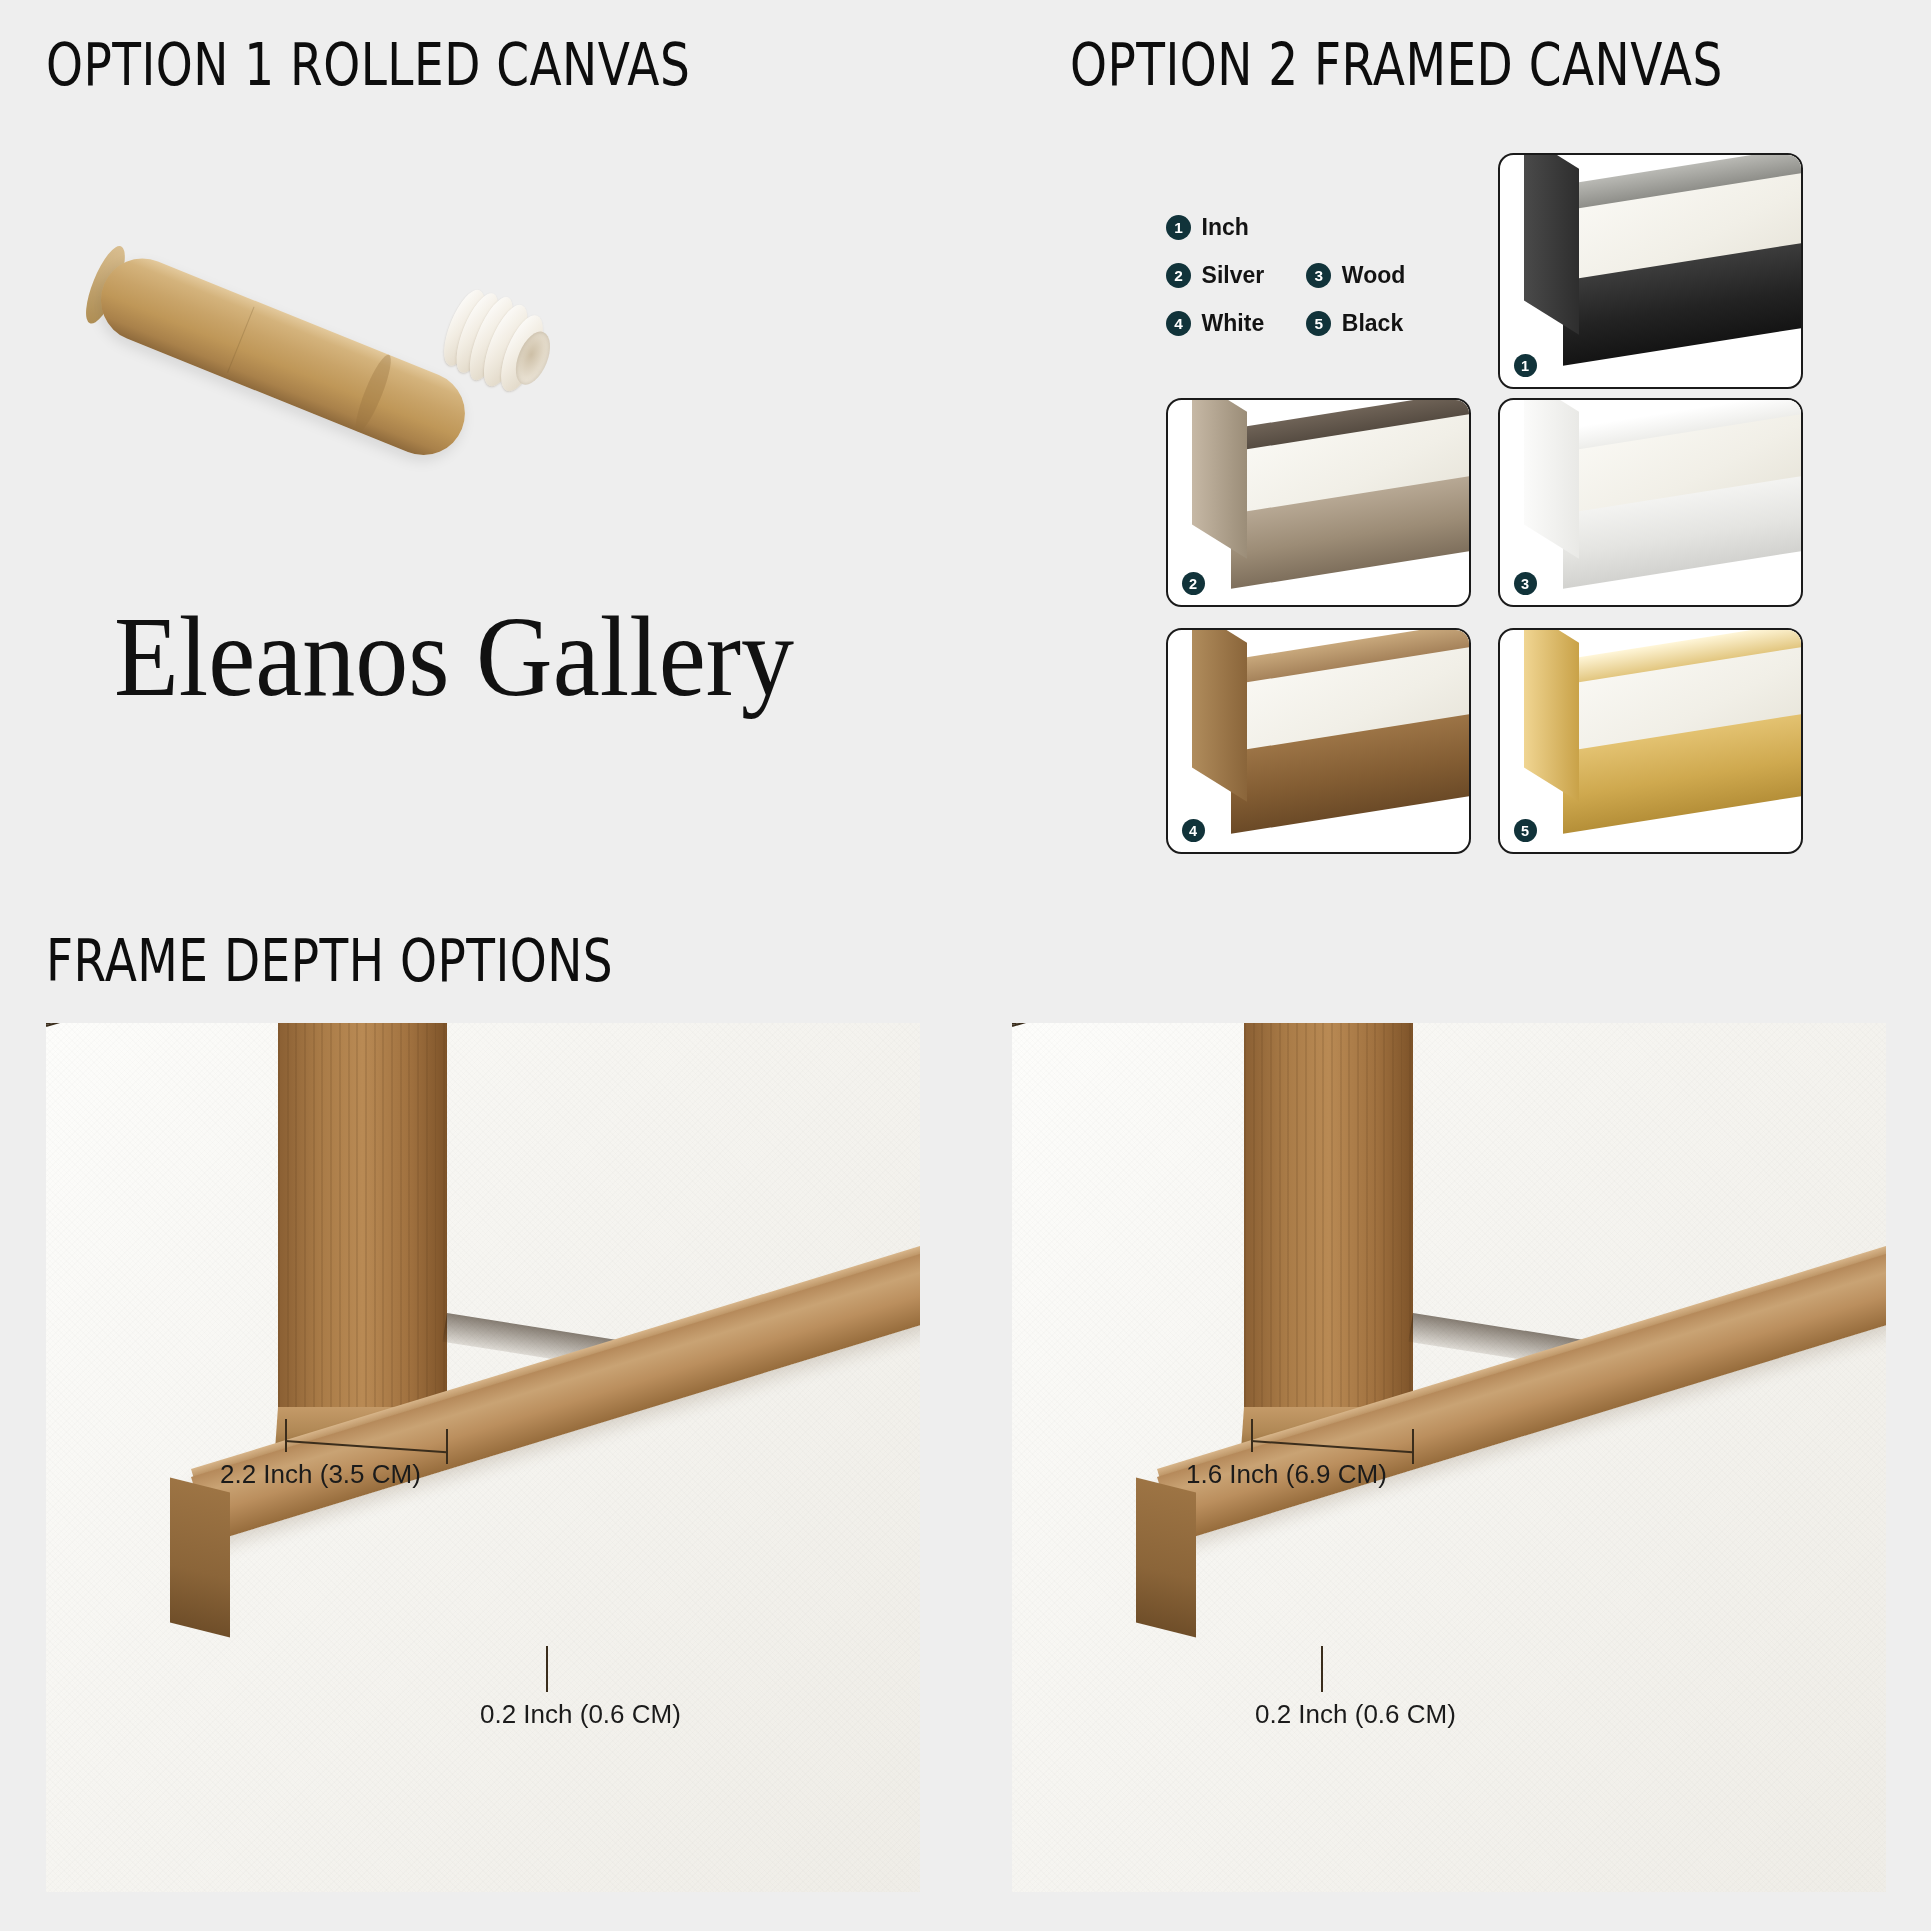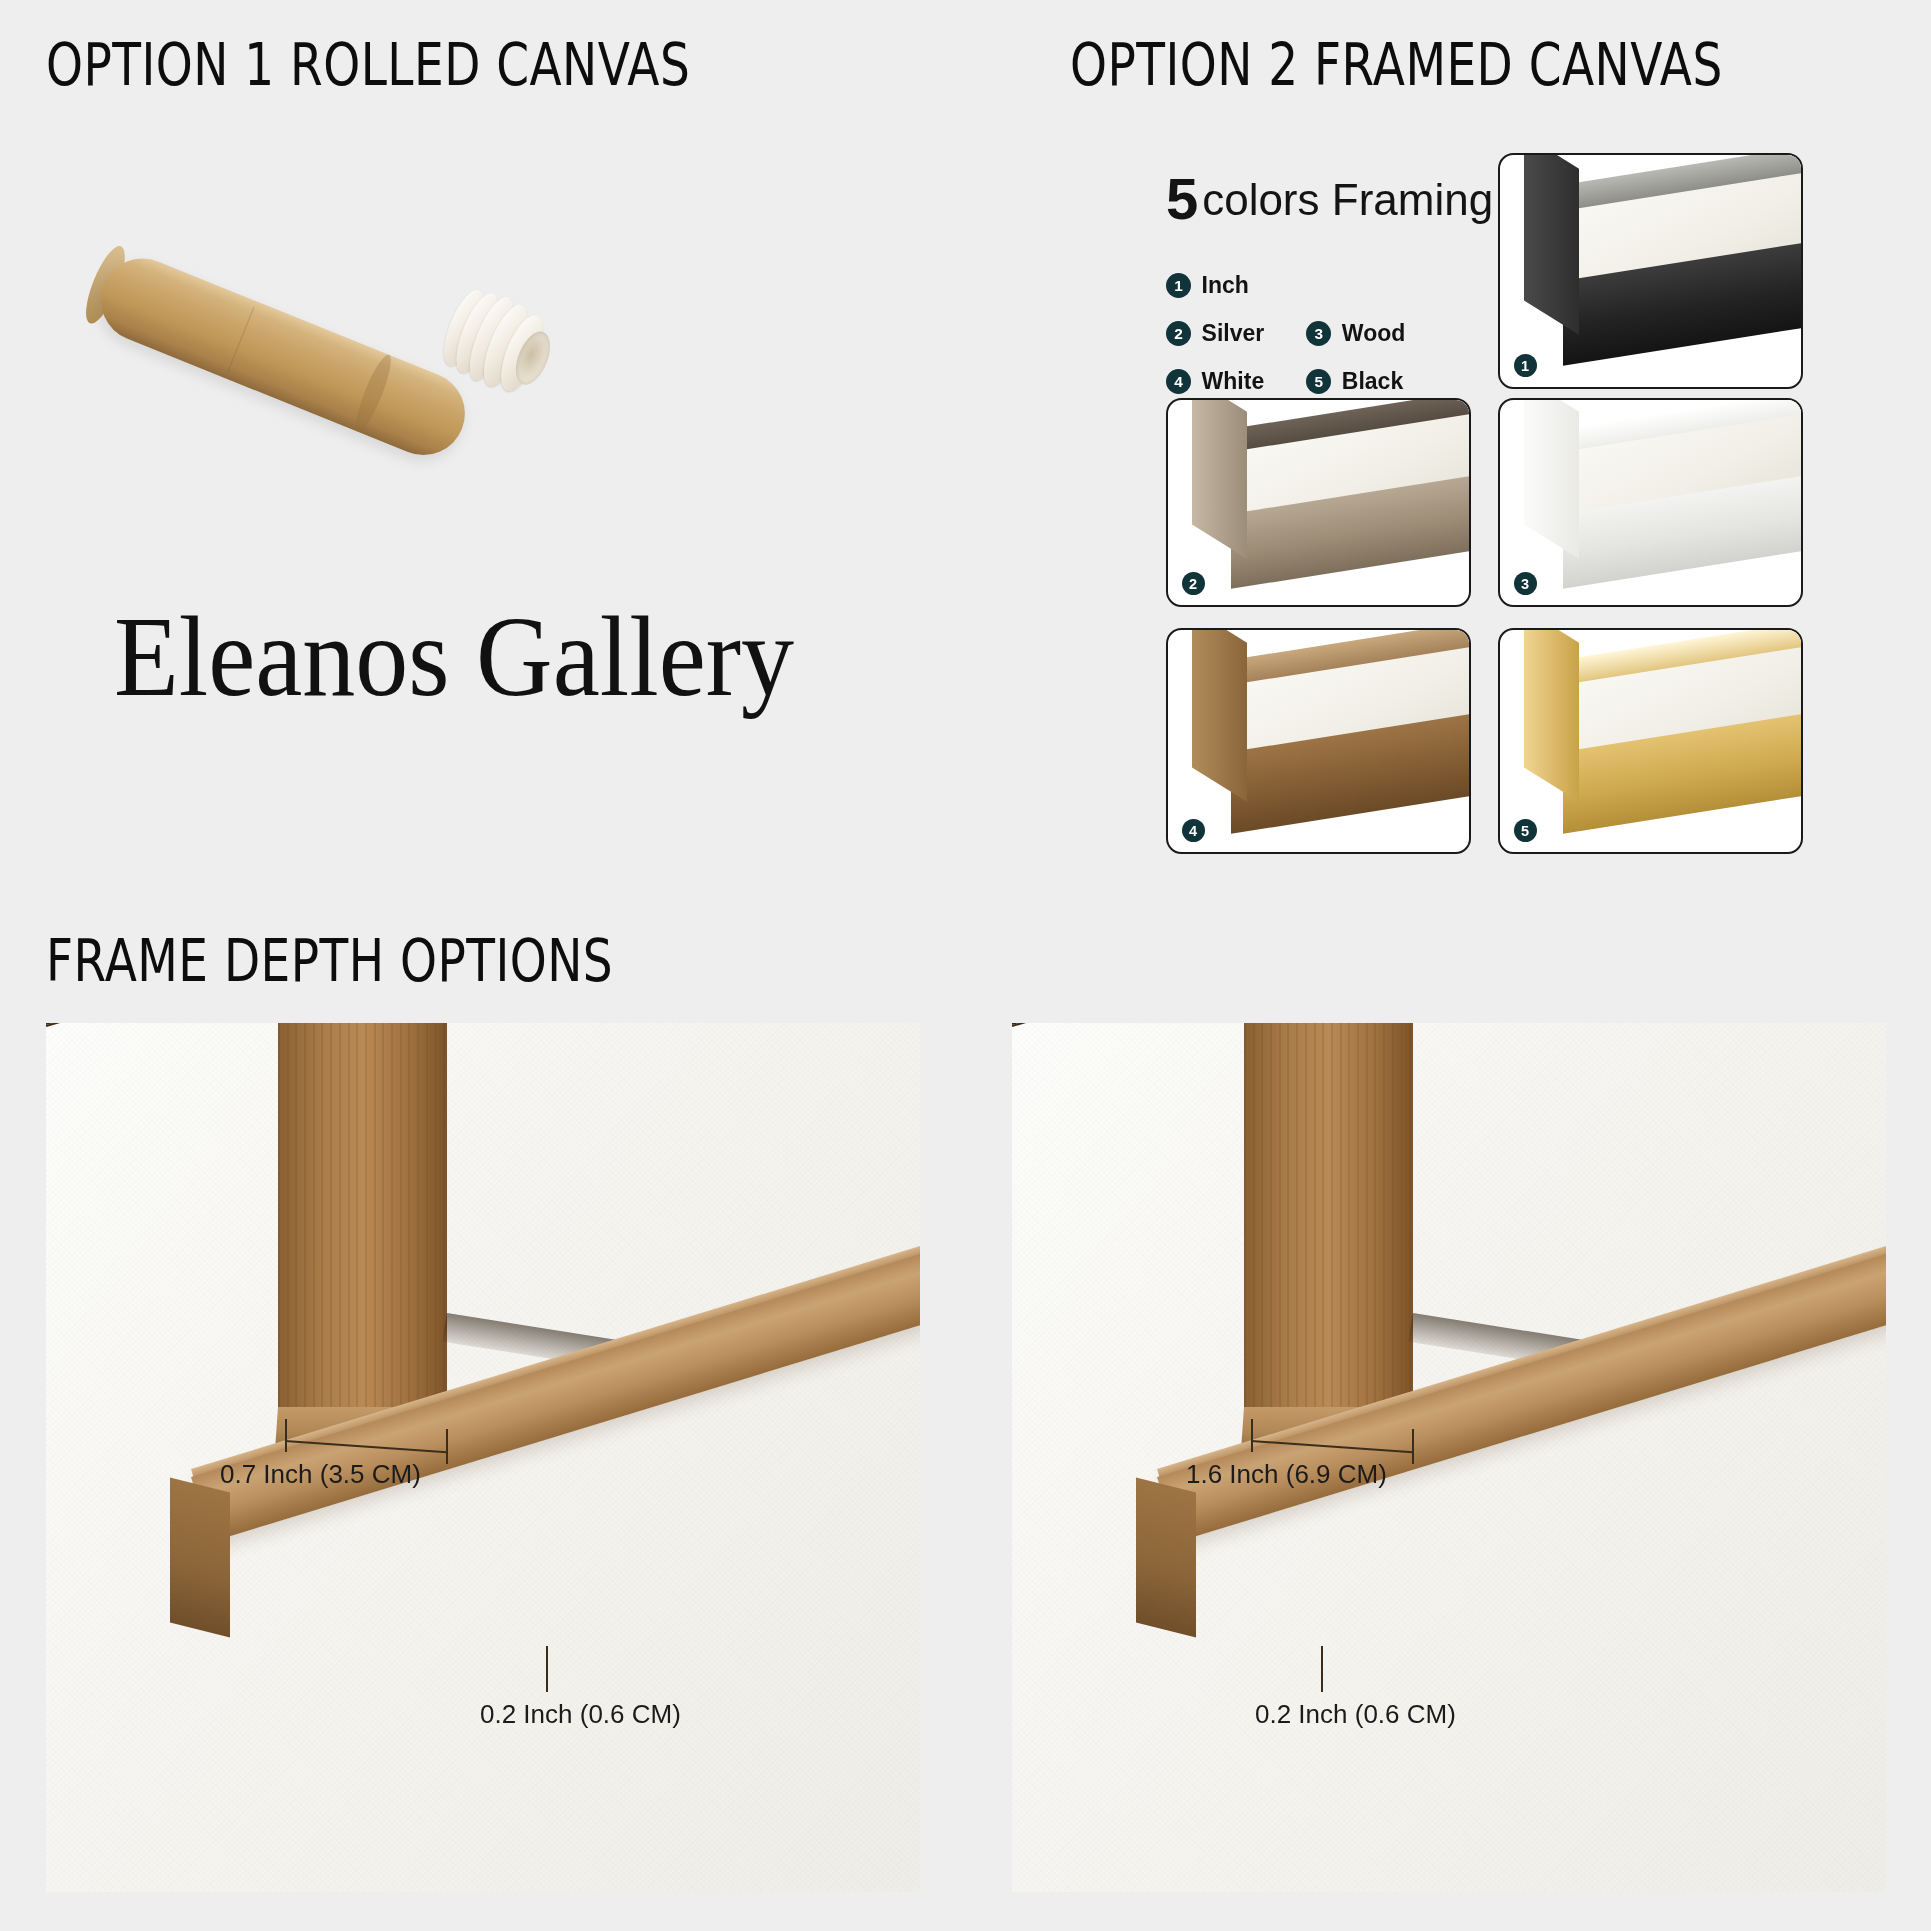--- a/index.html
+++ b/index.html
@@ -378,23 +378,20 @@
     <div class="layer l5"></div>
     <div class="core"></div>
   </div>
 </div>
 
 <div id="brand-wordmark">Eleanos Gallery</div>
 
 <div class="marker-heading" id="heading-option2">OPTION 2 FRAMED CANVAS</div>
 
 <div id="framing-text">
-  <div id="framing-title">
-    <span class="big-number">5</span><span>colors Framing</span>
-  </div>
 
   <div class="color-list">
     <div class="color-row">
       <div class="color-entry">
         <span class="num-badge">1</span>
         <span>Inch</span>
       </div>
     </div>
 
     <div class="color-row">
@@ -478,21 +475,21 @@
   <div class="stile"></div>
   <div class="stile-foot"></div>
   <div class="inner-shadow-gap"></div>
   <div class="rail-top-edge"></div>
   <div class="rail"></div>
   <div class="rail-end"></div>
 
   <div class="dim-tick width-tick-l"></div>
   <div class="dim-tick width-tick-r"></div>
   <div class="dim-line width-dim-line"></div>
-  <div class="dim-label width-dim-label">0.7 Inch (3.5 CM)</div>
+  <div class="dim-label width-dim-label">2.2 Inch (3.5 CM)</div>
 
   <div class="thick-tick-top"></div>
   <div class="thick-tick-bot"></div>
   <div class="dim-tick thick-vert"></div>
   <div class="dim-label thick-dim-label">0.2 Inch (0.6 CM)</div>
 </div>
 
 <div class="depth-panel" id="depth-panel-right">
   <div class="wall"></div>
   <div class="stile"></div>

